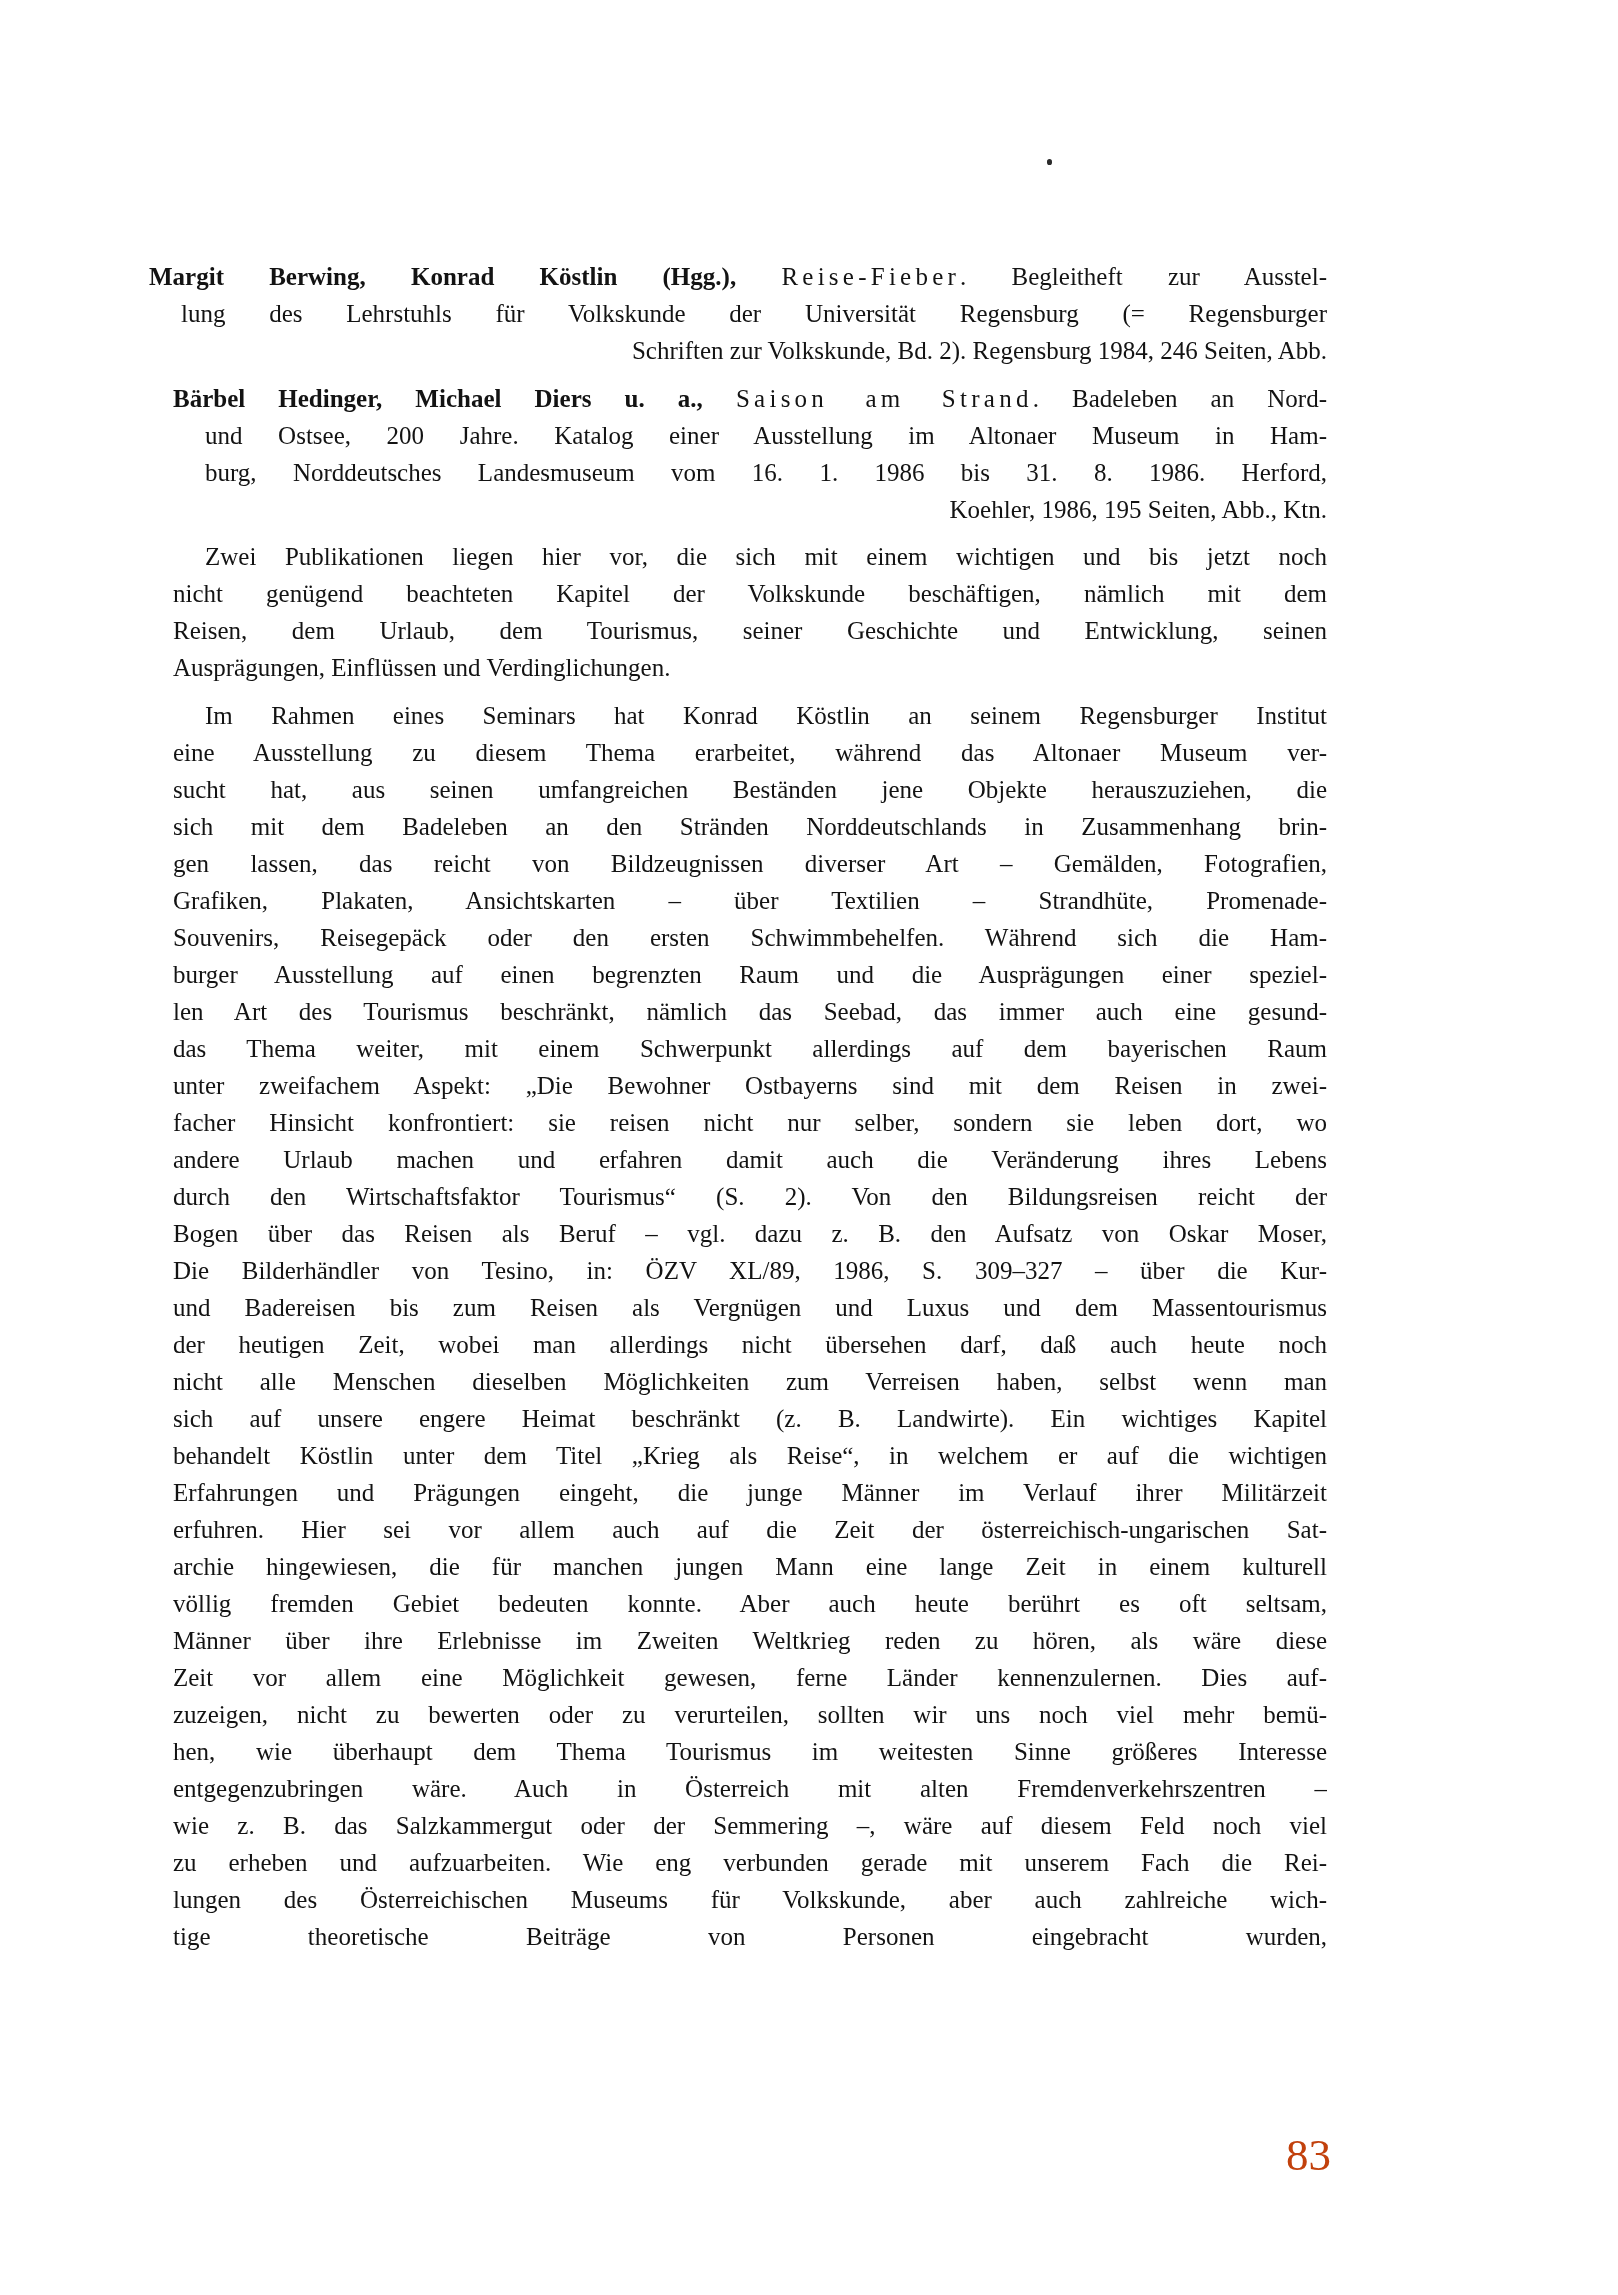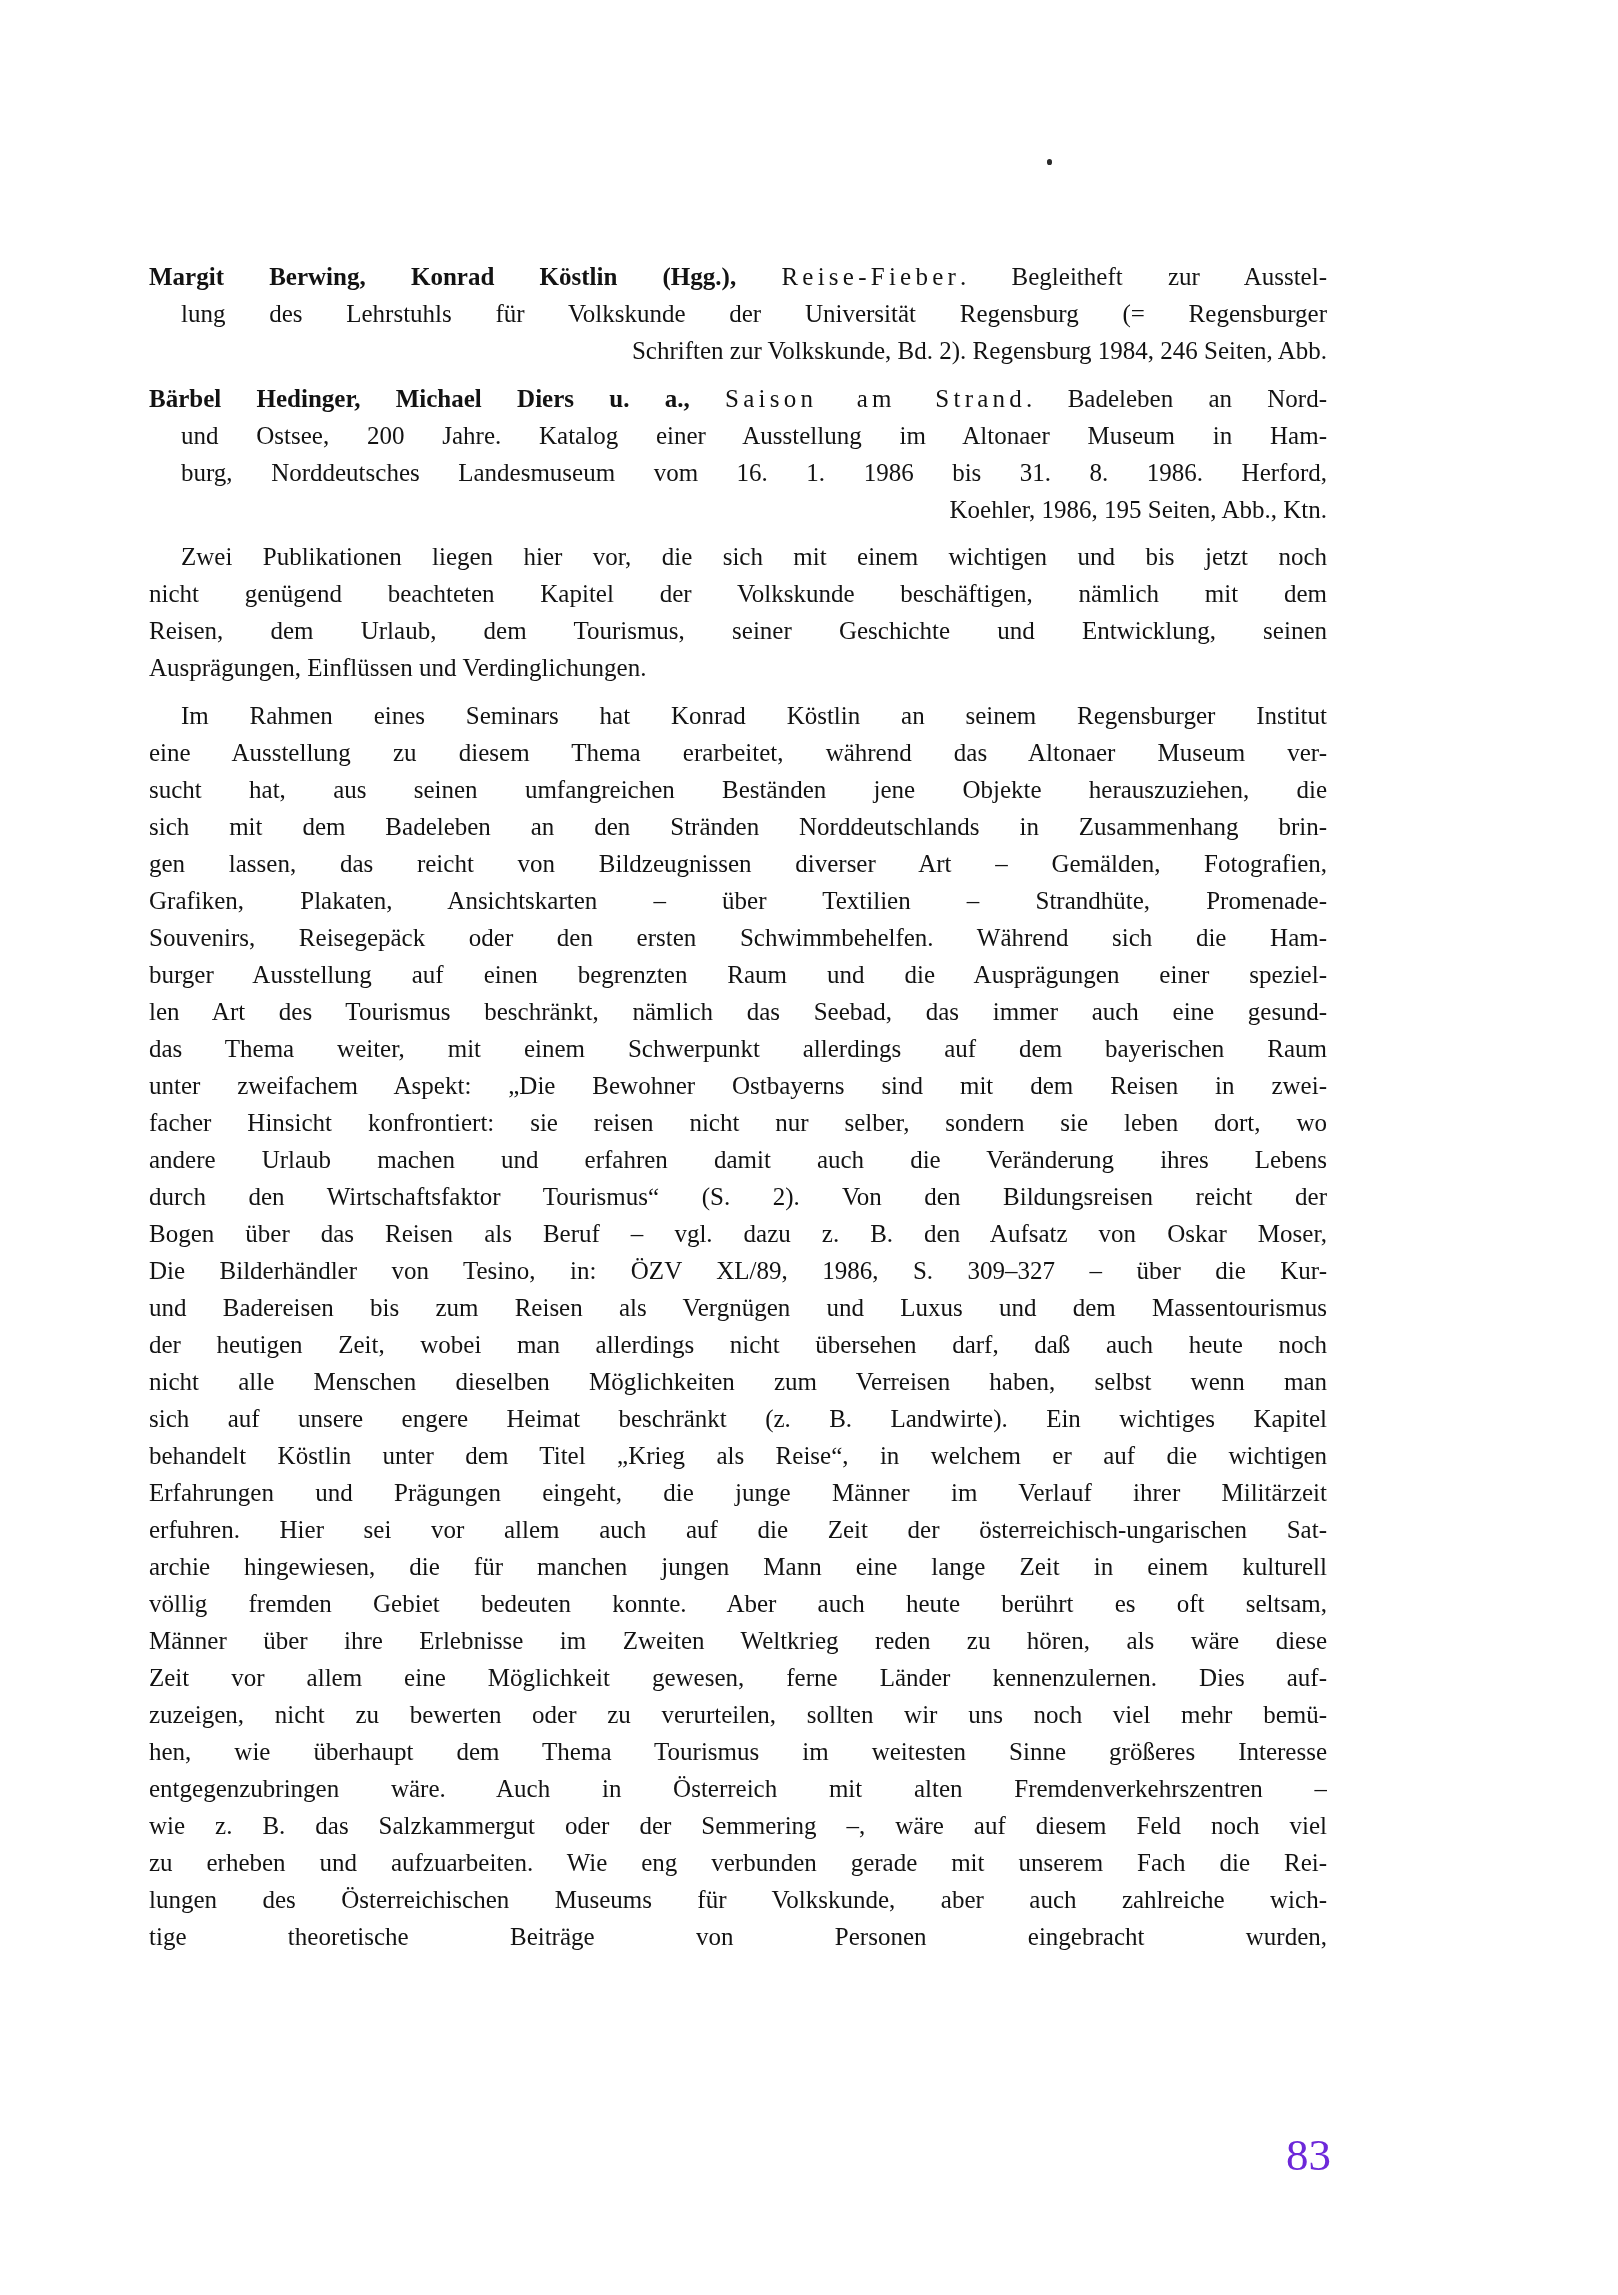--- a/index.html
+++ b/index.html
@@ -22,21 +22,21 @@
     border-radius: 50%;
   }
   .textblock {
     position: absolute;
     left: 149px;
     top: 258px;
     width: 1178px;
     font-size: 25px;
     line-height: 37px;
   }
-  .block + .block { margin-top: 10.5px; }
+  .block + .block { margin-top: 10.5px; margin-left: 24px; }
   .line {
     height: 37px;
     overflow: hidden;
     white-space: normal;
   }
   .line.just {
     text-align: justify;
     text-align-last: justify;
   }
   .line.ind {
@@ -45,21 +45,21 @@
     text-align: right;
   }
   .bold { font-weight: bold; }
   .sperr { letter-spacing: 0.17em; }
   .page-number {
     position: absolute;
     top: 2133px;
     right: 287px;
     font-size: 45px;
     line-height: 1;
-    color: #6d28d9;
+    color: #c2410c;
   }
 </style>
 </head>
 <body>
 
 <div class="page">
   <div class="speck"></div>
   <div class="textblock" id="textblock">
       <div class="block">
         <div class="line just"><span class="bold">Margit Berwing, Konrad Köstlin (Hgg.),</span><span> </span><span class="sperr">Reise-Fieber</span><span>. Begleitheft zur Ausstel-</span></div>

